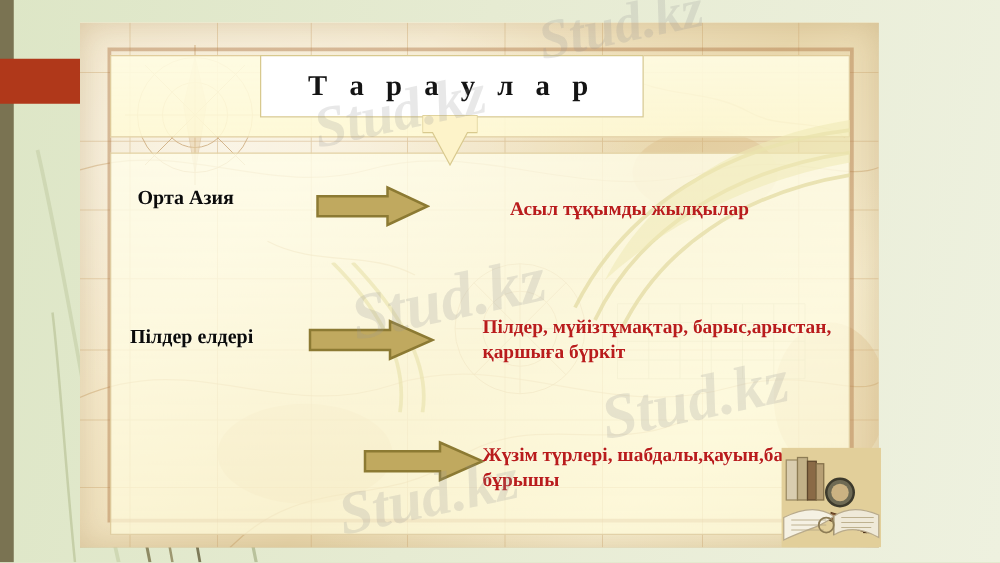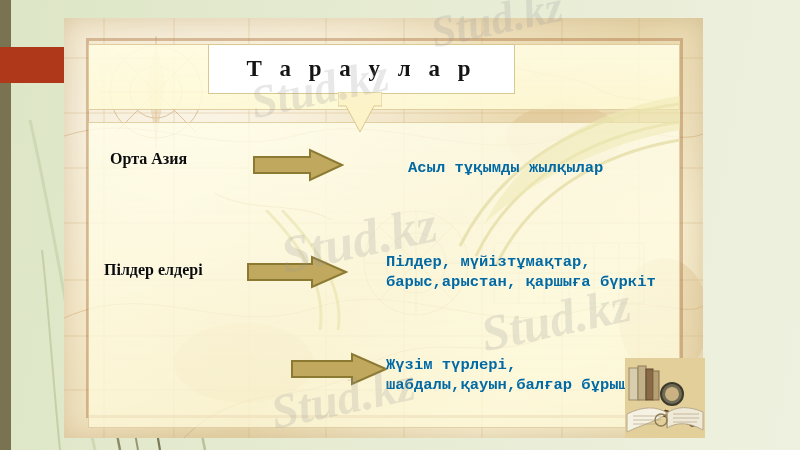--- a/index.html
+++ b/index.html
@@ -81,23 +81,23 @@
   
   .row{position:absolute;z-index:5;}
 
   .label{
     font-size:16px;font-weight:bold;color:#0b0b0b;
     font-family:"Liberation Serif", serif;
     white-space:nowrap;
     text-shadow:0 0 2px rgba(255,255,245,.8);
   }
   .desc{
-    font-size:15.5px;font-weight:bold;color:#0369a1;
+    font-size:15.5px;font-weight:bold;color:#b91c1c;
     line-height:1.32;
-    font-family:Liberation Mono, monospace;
+    font-family:Liberation Serif, serif;
     text-shadow:0 0 2px rgba(255,255,245,.75);
     max-width:290px;
   }
   .arrow-wrap{position:absolute;}
 
   
   .wm{
     position:absolute;
     font-family:"Liberation Serif", serif;
     font-style:italic;font-weight:bold;

